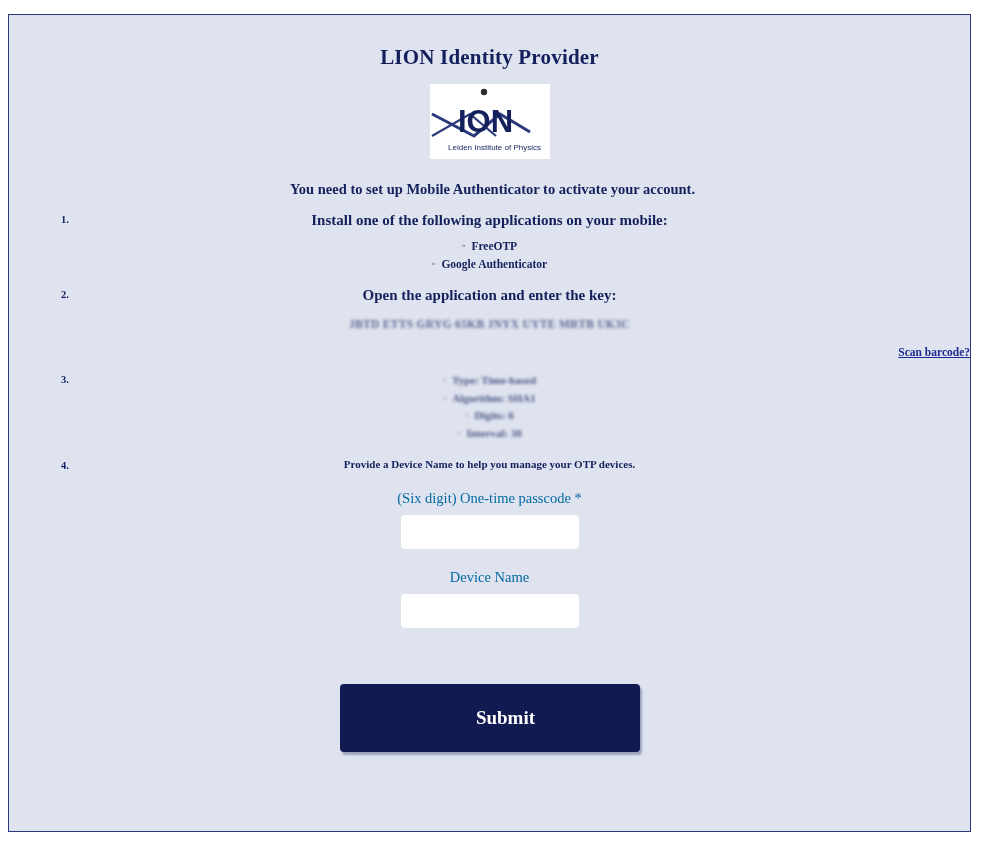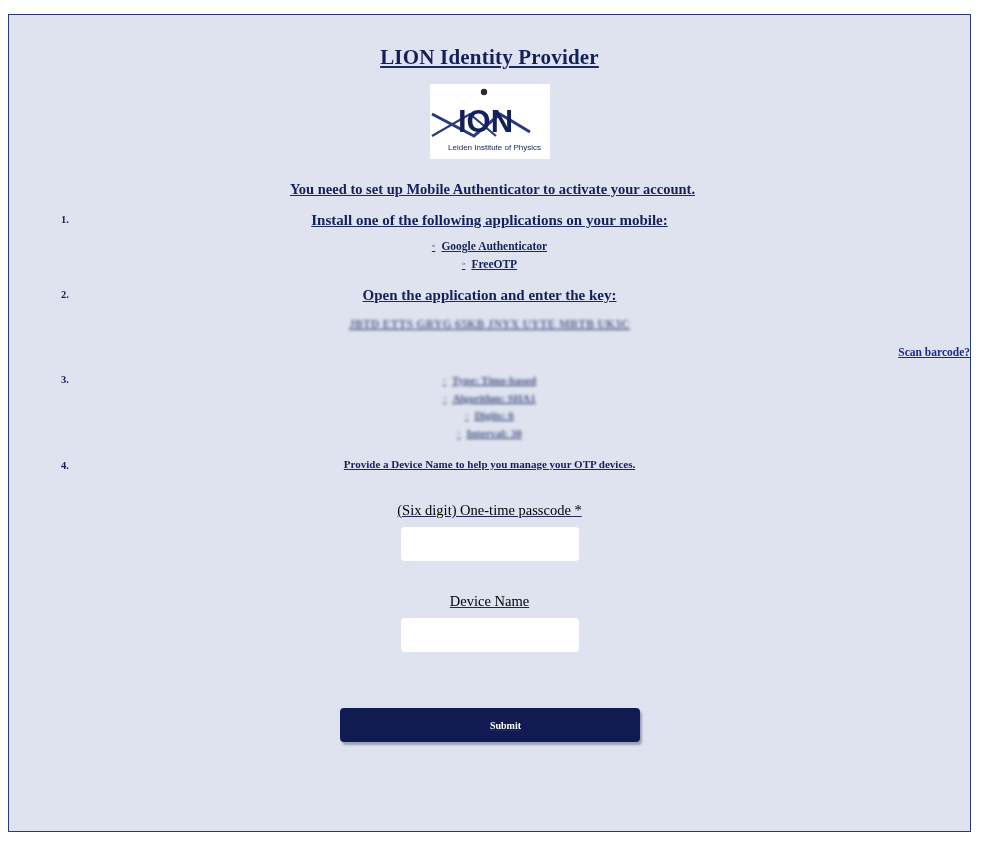--- a/index.html
+++ b/index.html
@@ -16,21 +16,20 @@
   }
   .page-frame {
     position: absolute;
     left: 8px;
     top: 14px;
     width: 963px;
     height: 818px;
     background: #dfe3ef;
     border: 1px solid #2b3a7a;
     box-sizing: border-box;
-    text-decoration: underline;
   }
   .title {
     text-align: center;
     font-size: 21px;
     font-weight: bold;
     color: #14205c;
     margin-top: 30px;
     letter-spacing: 0.2px;
   }
   .logo-wrap {
@@ -125,22 +124,22 @@
     font-size: 11.5px;
     font-weight: bold;
     color: #1b2a8f;
     text-decoration: underline;
     cursor: pointer;
     padding-left: 48px;
   }
   .field-label {
     text-align: center;
     font-size: 14.5px;
-    color: #000000;
-    margin-top: 32px;
+    color: #0369a1;
+    margin-top: 20px;
   }
   .field-wrap {
     display: flex;
     justify-content: center;
     margin-top: 8px;
   }
   .text-input {
     width: 178px;
     height: 34px;
     background: #ffffff;
@@ -153,27 +152,27 @@
     padding: 0 8px;
     outline: none;
   }
   .submit-wrap {
     display: flex;
     justify-content: center;
     margin-top: 56px;
   }
   .submit-btn {
     width: 300px;
-    height: 34px;
+    height: 68px;
     background: #111b52;
     border: none;
     border-radius: 4px;
     color: #ffffff;
     font-family: "Liberation Serif", serif;
-    font-size: 10px;
+    font-size: 19px;
     font-weight: bold;
     cursor: pointer;
     box-shadow: 2px 3px 2px rgba(90,100,140,0.5);
     padding-left: 38px;
   }
   .gap-note {
     text-align: center;
     font-size: 11px;
     font-weight: bold;
     color: #14205c;
@@ -199,22 +198,22 @@
       </svg>
     </div>
   </div>
 
   <div class="instruction">You need to set up Mobile Authenticator to activate your account.</div>
 
   <div class="step">
     <span class="step-num">1.</span>
     <div class="step-text">Install one of the following applications on your mobile:</div>
     <ul class="sub-list">
+      <li>FreeOTP</li>
       <li>Google Authenticator</li>
-      <li>FreeOTP</li>
     </ul>
   </div>
 
   <div class="step">
     <span class="step-num">2.</span>
     <div class="step-text">Open the application and enter the key:</div>
     <div class="blur-text">JBTD ETTS GRYG 65KB JNYX UYTE MRTB UK3C</div>
     <a class="scan-link">Scan barcode?</a>
   </div>
 

